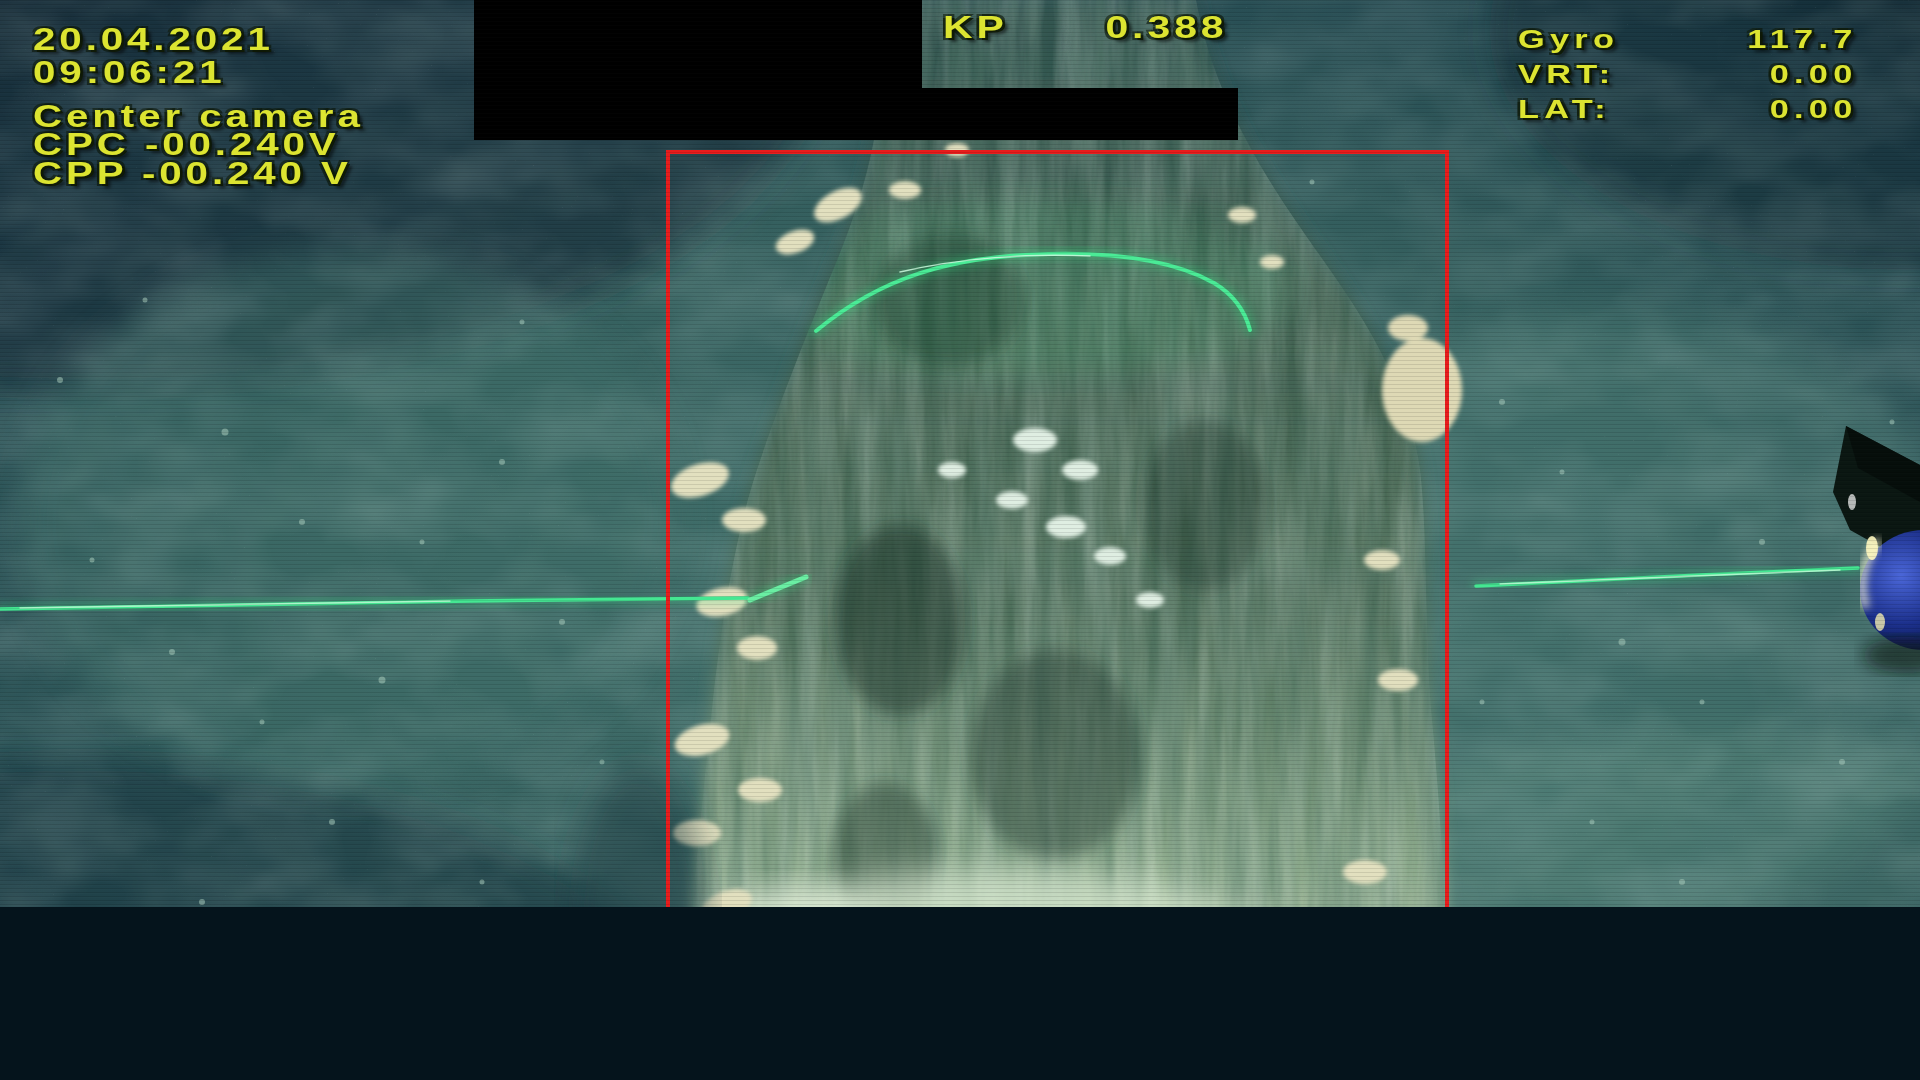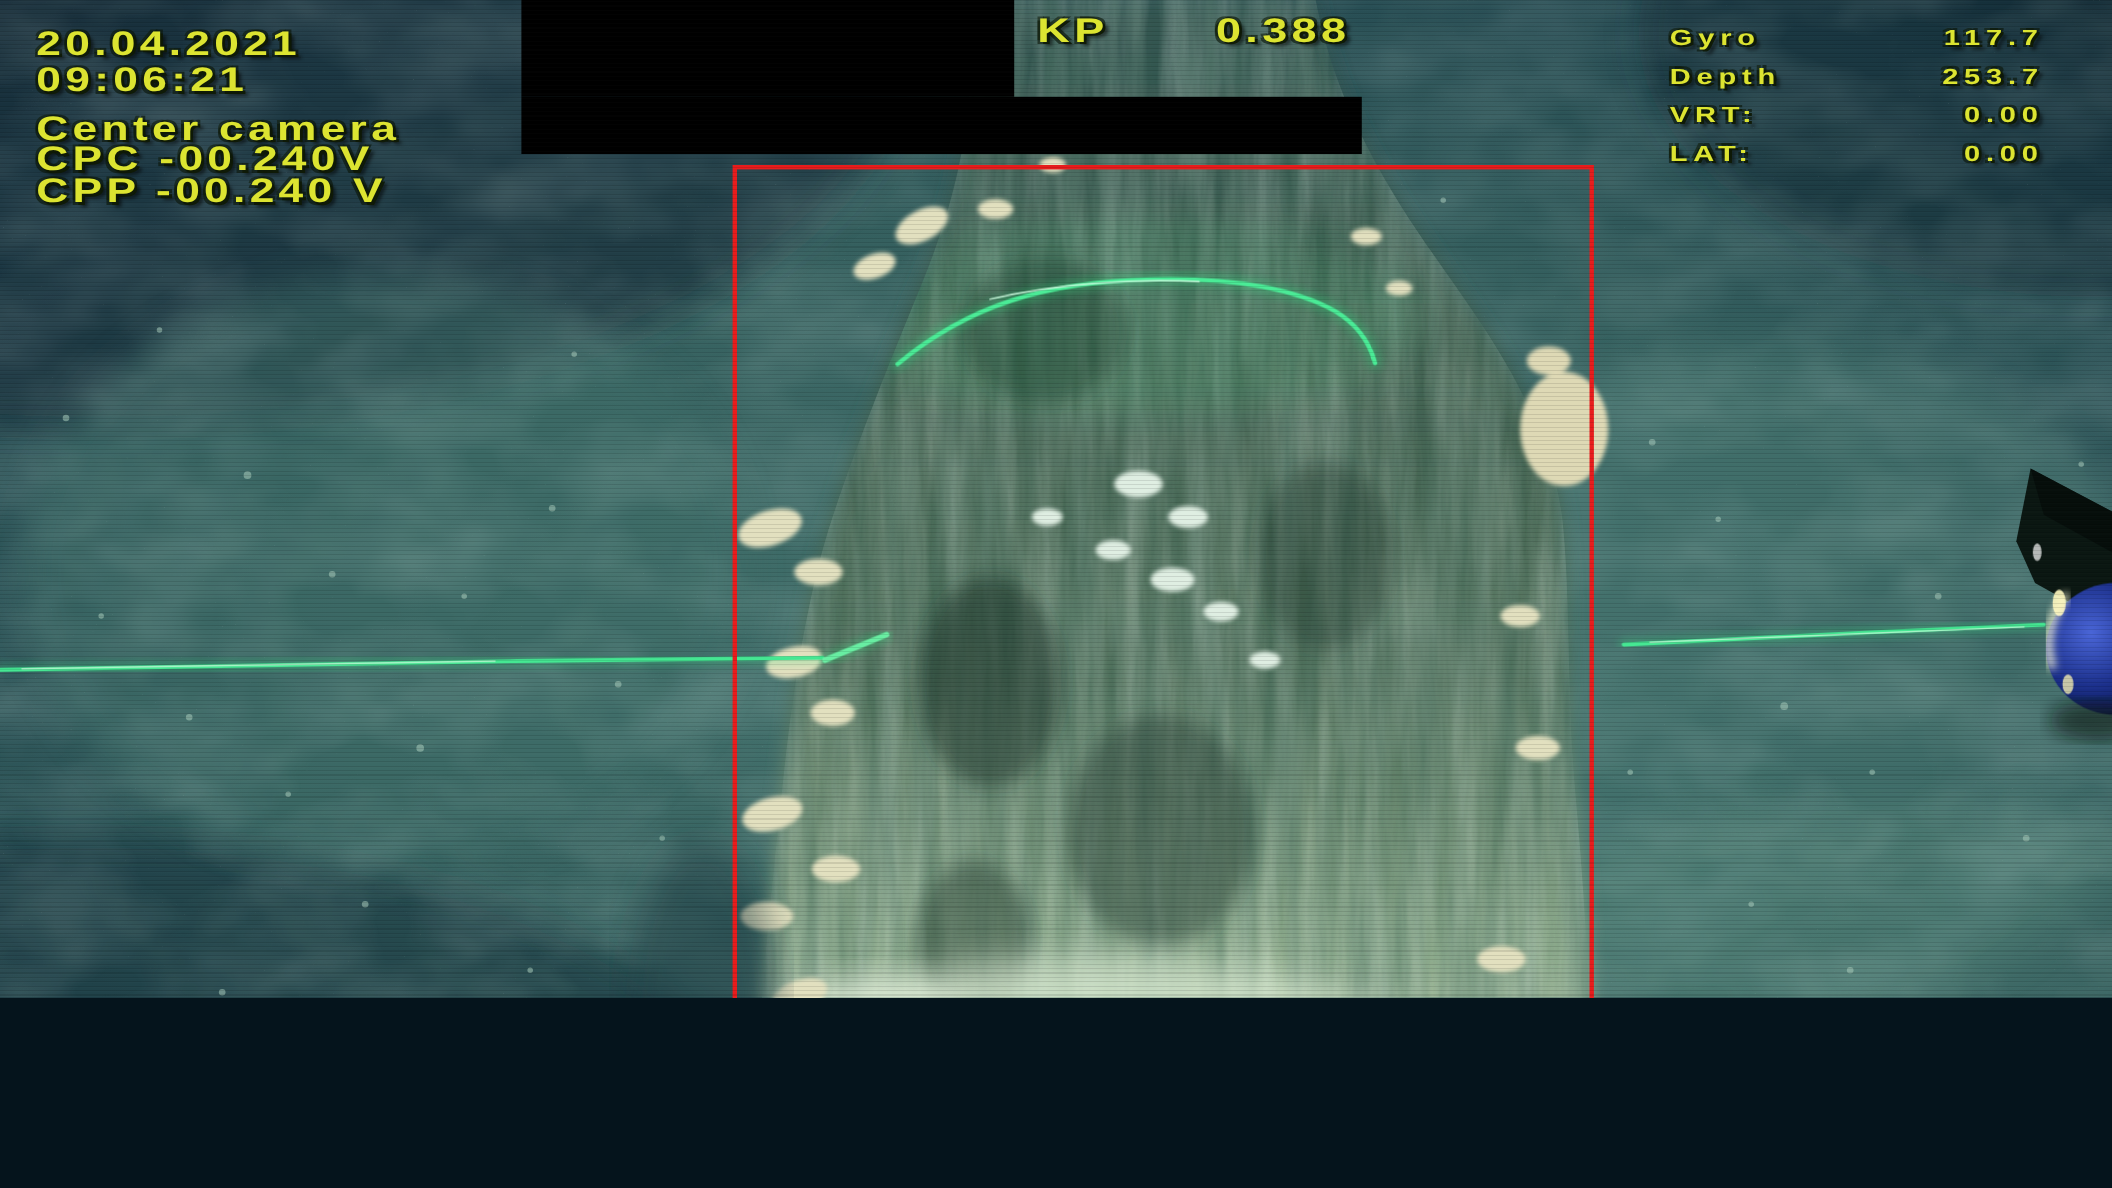--- a/index.html
+++ b/index.html
@@ -11,21 +11,21 @@
   .osd{position:absolute;z-index:10;color:#dce431;font-weight:bold;
        text-shadow:2px 2px 0 rgba(15,25,5,.95),-2px -2px 0 rgba(15,25,5,.55),
                    2px -2px 0 rgba(10,20,5,.6),-2px 2px 0 rgba(10,20,5,.6),
                    4px 4px 3px rgba(0,0,0,.55);
        white-space:nowrap;}
   .panel-left{left:33px;top:22px;font-size:31px;letter-spacing:3px;}
   .panel-left .line{position:absolute;left:0;transform:scaleX(1.3);transform-origin:0 0;}
   .l-date{top:0;} .l-time{top:33px;} .l-cam{top:77px;} .l-cpc{top:105px;} .l-cpp{top:134px;}
   .panel-kp{left:943px;top:10px;width:285px;font-size:31px;letter-spacing:3px;}
   .panel-kp .row{position:relative;height:35px;}
-  .panel-nav{left:1518px;top:24px;width:340px;font-size:20px;letter-spacing:4px;}
+  .panel-nav{left:1518px;top:24px;width:340px;font-size:26px;letter-spacing:4px;}
   .panel-nav .row{position:relative;height:35px;}
   .cell-label{position:absolute;left:0;top:0;transform:scaleX(1.32);transform-origin:0 0;}
   .cell-value{position:absolute;right:0;top:0;transform:scaleX(1.32);transform-origin:100% 0;}
 </style>
 </head>
 <body>
 
 <div class="stage">
 
   <svg class="scene-svg" width="1920" height="1080" viewBox="0 0 1920 1080">
@@ -228,24 +228,20 @@
       <span class="cell-value">0.388</span>
     </div>
   </div>
 
   <div class="osd panel-nav">
     <div class="row">
       <span class="cell-label">Gyro</span>
       <span class="cell-value">117.7</span>
     </div>
     <div class="row">
-      <span class="cell-label">Depth</span>
-      <span class="cell-value">253.7</span>
-    </div>
-    <div class="row">
       <span class="cell-label">VRT:</span>
       <span class="cell-value">0.00</span>
     </div>
     <div class="row">
       <span class="cell-label">LAT:</span>
       <span class="cell-value">0.00</span>
     </div>
   </div>
 
   <div class="scanlines"></div>

